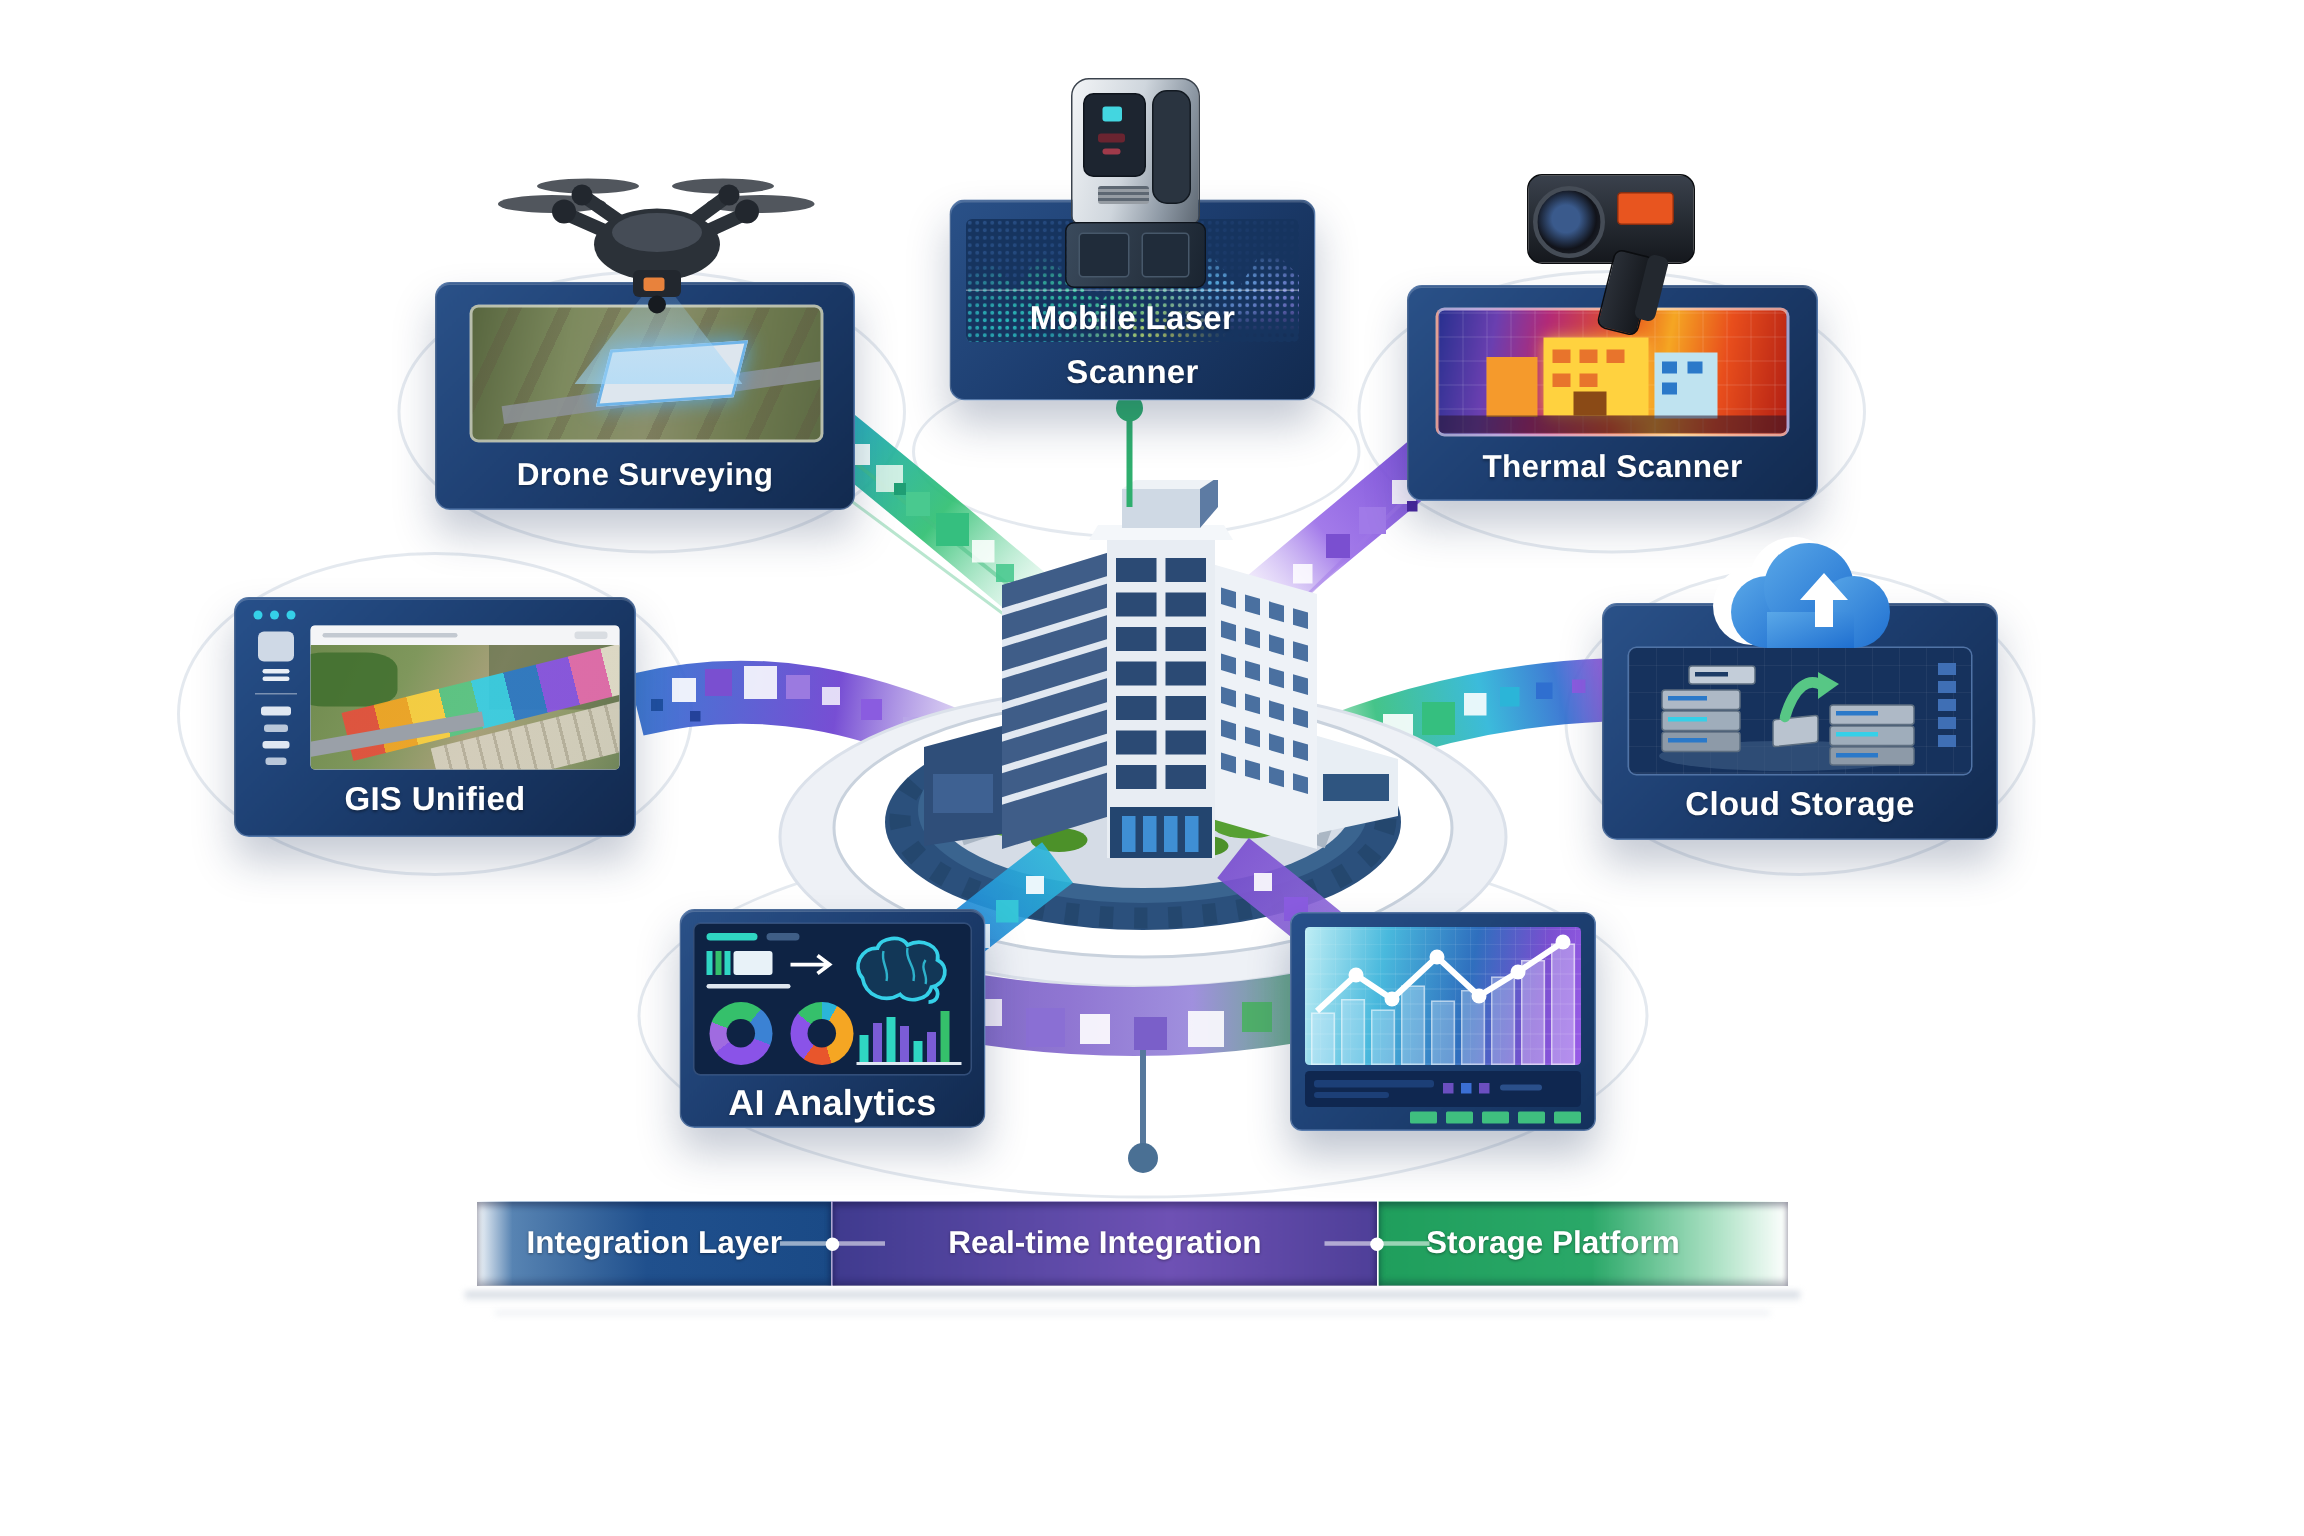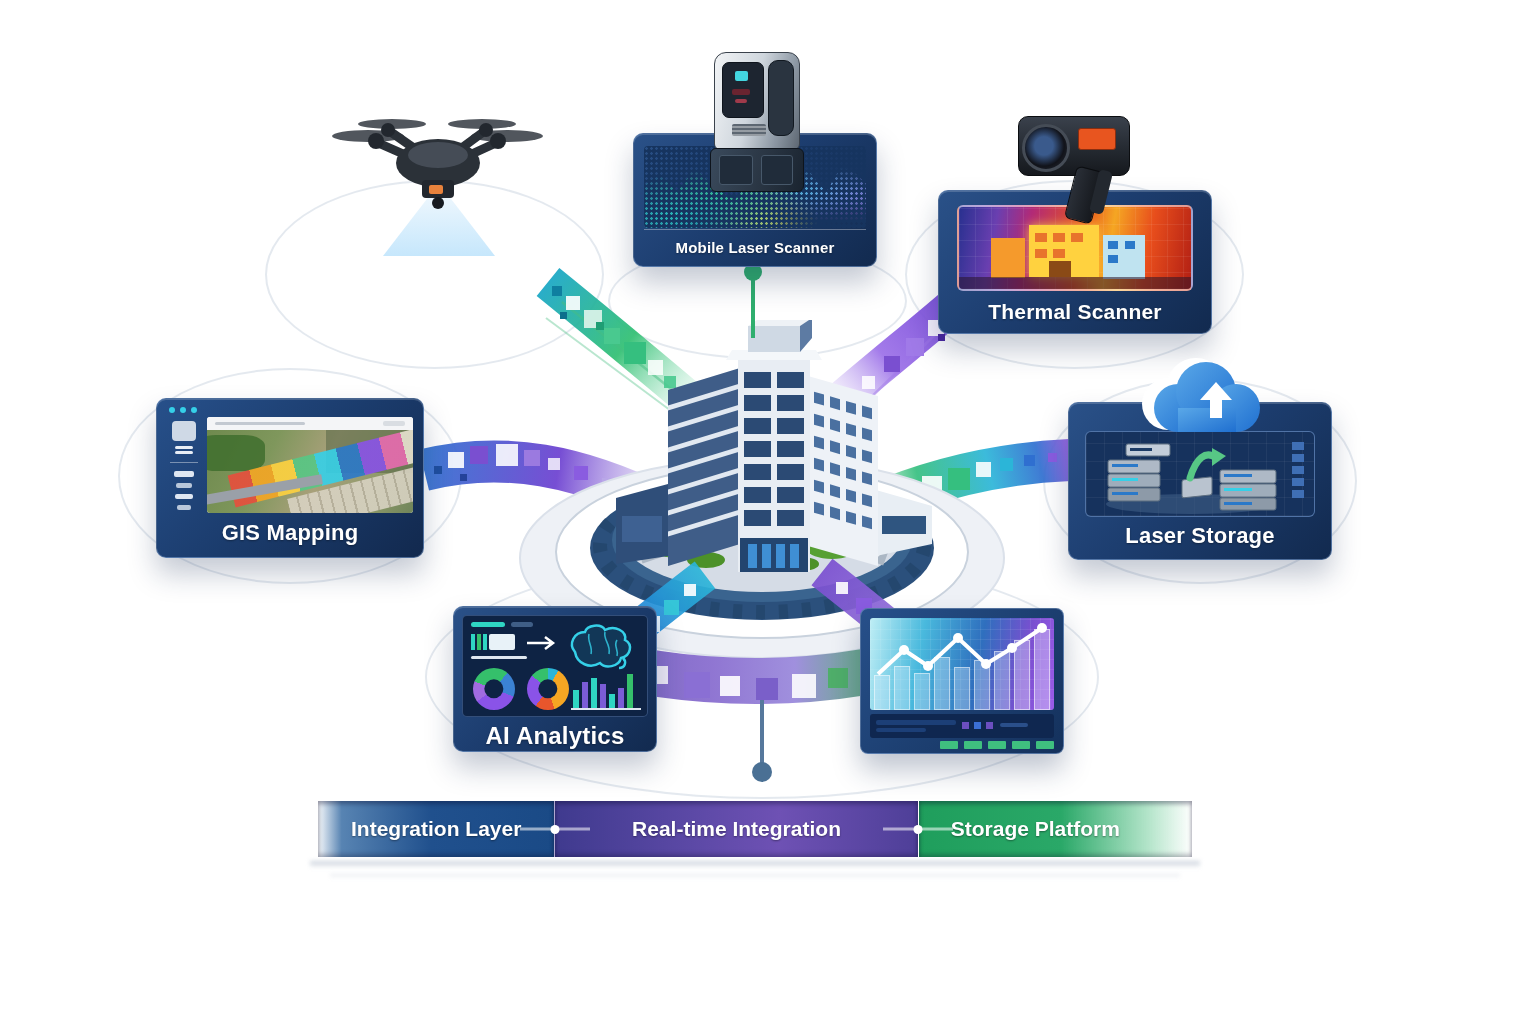--- a/index.html
+++ b/index.html
@@ -271,20 +271,29 @@
         <rect x="898" y="630" width="12" height="12" fill="#a98fe8"></rect>
     </g>
 
     <line x1="753" y1="280" x2="753" y2="338" stroke="#2fae6e" stroke-width="4"></line>
     <circle cx="753" cy="272" r="9" fill="#2fae6e"></circle>
 
     <line x1="762" y1="700" x2="762" y2="766" stroke="#56789c" stroke-width="4"></line>
     <circle cx="762" cy="772" r="10" fill="#4a7094"></circle>
   </svg>
 
+  <div class="card" style="left:290px;top:188px;width:278px;height:150px;">
+    <div class="inner-img" style="margin:14px 20px 0 22px;height:88px;border:2px solid rgba(255,255,255,.55);
+         background:linear-gradient(100deg,#58663f 0%,#7d8a5e 28%,#8a8f6a 52%,#6e7a4f 78%,#5d6a44 100%);">
+      <div style="position:absolute;left:0;top:0;right:0;bottom:0;background:repeating-linear-gradient(115deg,rgba(0,0,0,0) 0 22px,rgba(96,84,66,.5) 22px 30px);opacity:.6;"></div>
+      <div style="position:absolute;left:8%;top:55%;width:110%;height:12px;background:#8d9299;transform:rotate(-8deg);opacity:.85;"></div>
+      <div style="position:absolute;left:38%;top:28%;width:86px;height:34px;background:#dde6ee;border:2px solid #6fb4e8;box-shadow:0 0 14px #5aa8e0;transform:skewX(-18deg) rotate(-4deg);"></div>
+    </div>
+    <div class="card-label" style="font-size:21px;line-height:44px;">Drone Surveying</div>
+  </div>
 
   <div class="device" style="left:383px;top:192px;width:112px;height:64px;
        clip-path:polygon(44% 0,56% 0,100% 100%,0 100%);
        background:linear-gradient(180deg,rgba(150,205,245,.15),rgba(160,215,250,.6));"></div>
 
   <svg class="device" style="left:330px;top:108px;" width="215" height="105" viewBox="0 0 215 105">
     <g fill="rgba(38,44,52,.8)">
       <ellipse cx="38" cy="28" rx="36" ry="6"></ellipse>
         <ellipse cx="177" cy="28" rx="36" ry="6"></ellipse>
       <ellipse cx="62" cy="16" rx="34" ry="5"></ellipse>
@@ -307,21 +316,21 @@
       <div style="position:absolute;inset:0;
         background:
           radial-gradient(ellipse at 12% 85%, rgba(42,190,190,.95), transparent 42%),
           radial-gradient(ellipse at 34% 60%, rgba(60,200,140,.9), transparent 40%),
           radial-gradient(ellipse at 52% 88%, rgba(215,220,90,.95), transparent 36%),
           radial-gradient(ellipse at 70% 55%, rgba(80,190,230,.85), transparent 42%),
           radial-gradient(ellipse at 92% 60%, rgba(150,110,220,.9), transparent 38%);
         clip-path:polygon(0 48%,7% 32%,15% 56%,23% 26%,32% 52%,41% 66%,50% 36%,58% 16%,66% 46%,74% 30%,82% 56%,90% 20%,100% 46%,100% 100%,0 100%);"></div>
       <div style="position:absolute;inset:0;background:radial-gradient(circle, rgba(20,49,92,0) 1.1px, #16345f 1.5px);background-size:5px 5px;"></div>
     </div>
-    <div class="card-label" style="position:absolute;left:10px;right:10px;bottom:0;font-size:15px;line-height:36px;border-top:1px solid rgba(255,255,255,.35);">Mobile Laser Scanner</div>
+    <div class="card-label" style="position:absolute;left:10px;right:10px;bottom:0;font-size:22px;line-height:36px;border-top:1px solid rgba(255,255,255,.35);">Mobile Laser Scanner</div>
   </div>
 
   <div class="device" style="left:710px;top:52px;width:92px;height:140px;">
     <div style="position:absolute;left:4px;top:0;width:84px;height:96px;border-radius:12px 12px 6px 6px;
          background:linear-gradient(105deg,#f2f4f6 0%,#cfd6dd 45%,#8f9aa6 75%,#5d6772 100%);border:1px solid #3a424c;"></div>
     <div style="position:absolute;left:12px;top:10px;width:40px;height:54px;border-radius:7px;background:#1d2530;border:1px solid #0e141c;">
       <div style="position:absolute;left:12px;top:8px;width:13px;height:10px;background:#43d6e0;border-radius:2px;"></div>
       <div style="position:absolute;left:9px;top:26px;width:18px;height:6px;background:#6a2430;border-radius:2px;"></div>
       <div style="position:absolute;left:12px;top:36px;width:12px;height:4px;background:#a03a4a;border-radius:2px;"></div>
     </div>
@@ -390,21 +399,21 @@
       </div>
       <div style="position:absolute;left:0;top:13px;right:0;bottom:0;overflow:hidden;background:linear-gradient(115deg,#6f8a4e 0%,#7f975c 30%,#a8a07a 55%,#8f9a6a 80%,#70855a 100%);">
         <div style="position:absolute;left:-6%;top:6%;width:34%;height:44%;background:#3f6e2e;border-radius:30%;opacity:.85;"></div>
         <div style="position:absolute;left:58%;top:-8%;width:50%;height:60%;background:#5c6b4a;opacity:.6;"></div>
         <div style="position:absolute;left:10%;top:18%;width:120%;height:40%;transform:rotate(-14deg);opacity:.9;
              background:linear-gradient(90deg,#e84e3c 0 9%,#f5a623 9% 18%,#ffd23f 18% 27%,#57c785 27% 36%,#35d0e8 36% 45%,#2b79c9 45% 54%,#8a53e8 54% 63%,#e86bb0 63% 72%,#e8e2d0 72% 100%);"></div>
         <div style="position:absolute;left:40%;top:62%;width:70%;height:40%;transform:rotate(-14deg);background:repeating-linear-gradient(90deg,#d8d2c2 0 9px,#b9b2a0 9px 11px);opacity:.9;"></div>
         <div style="position:absolute;left:-4%;top:66%;width:60%;height:10px;background:#9aa0a8;transform:rotate(-10deg);"></div>
       </div>
     </div>
-    <div class="card-label" style="position:absolute;left:0;right:0;bottom:8px;font-size:22px;line-height:32px;">GIS Mapping</div>
+    <div class="card-label" style="position:absolute;left:0;right:0;bottom:8px;font-size:22px;line-height:32px;">GIS Unified</div>
   </div>
 
   <div class="card" style="left:1068px;top:402px;width:262px;height:156px;">
     <div class="inner-img" style="position:absolute;left:16px;right:16px;top:28px;height:84px;border:1px solid rgba(130,170,225,.55);border-radius:6px;background:#16325d;">
       <div style="position:absolute;inset:0;background:repeating-linear-gradient(90deg,rgba(255,255,255,.05) 0 1px,transparent 1px 18px),repeating-linear-gradient(0deg,rgba(255,255,255,.05) 0 1px,transparent 1px 18px);"></div>
       <svg width="230" height="84" viewBox="0 0 230 84" style="position:absolute;left:0;top:0;">
         <ellipse cx="105" cy="72" rx="85" ry="10" fill="#3f5e86" opacity=".6"></ellipse>
         <g>
           <rect x="22" y="28" width="52" height="13" rx="2" fill="#aeb9c6" stroke="#5d6e80"></rect>
             <rect x="26" y="32" width="26" height="3" fill="#2b79c9"></rect>
@@ -428,21 +437,21 @@
         <polygon points="126,16 140,24 126,34" fill="#57c785"></polygon>
         <g fill="#3f6fb5">
           <rect x="206" y="10" width="12" height="8"></rect>
             <rect x="206" y="22" width="12" height="8"></rect>
             <rect x="206" y="34" width="12" height="8"></rect>
           <rect x="206" y="46" width="12" height="8"></rect>
             <rect x="206" y="58" width="12" height="8"></rect>
         </g>
       </svg>
     </div>
-    <div class="card-label" style="position:absolute;left:0;right:0;bottom:6px;font-size:22px;line-height:34px;">Laser Storage</div>
+    <div class="card-label" style="position:absolute;left:0;right:0;bottom:6px;font-size:22px;line-height:34px;">Cloud Storage</div>
   </div>
 
   <svg class="device" style="left:1126px;top:352px;" width="150" height="95" viewBox="0 0 150 95">
     <g fill="#ffffff">
         <circle cx="42" cy="52" r="26"></circle>
         <circle cx="70" cy="36" r="30"></circle>
       </g>
     <g fill="url(#cloudGrad)">
       <defs>
           <linearGradient id="cloudGrad" x1="0" y1="0" x2="1" y2="1">

